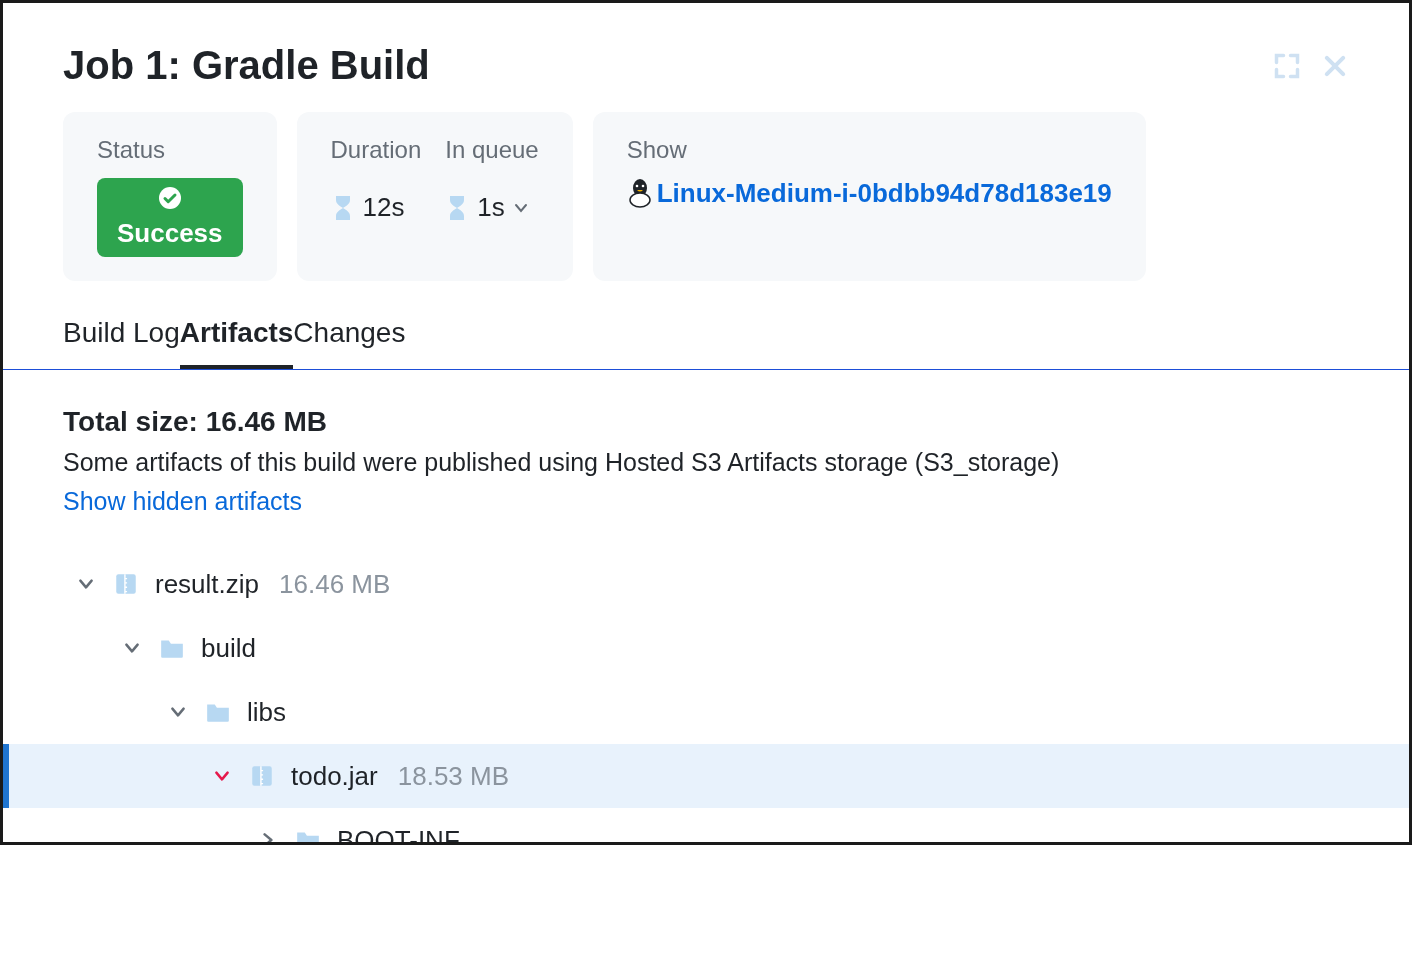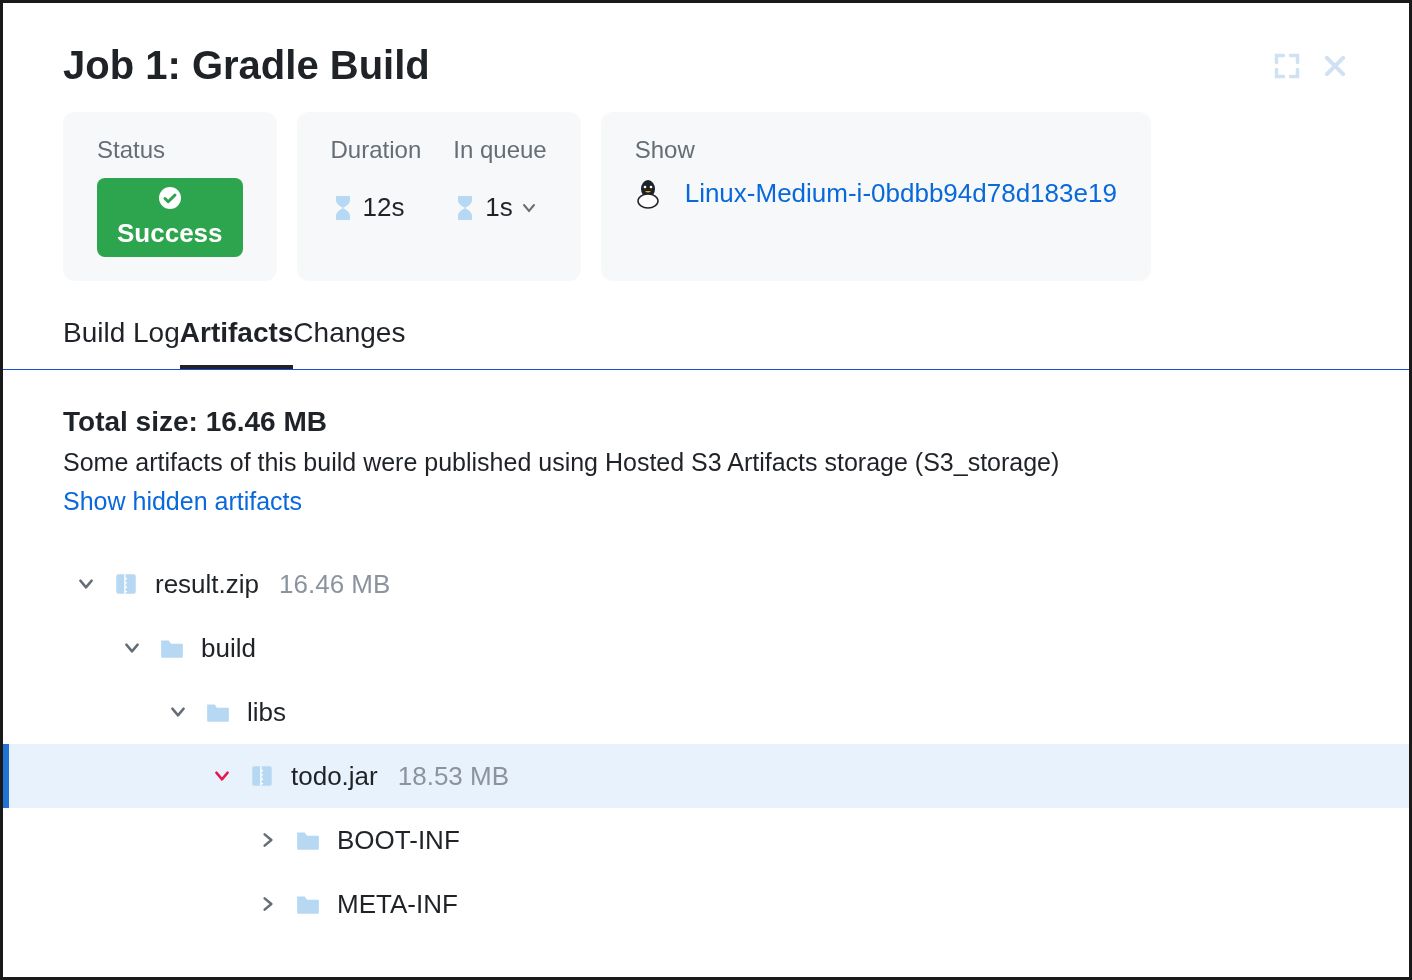--- a/index.html
+++ b/index.html
@@ -1,31 +1,31 @@
 <!DOCTYPE html>
 <html><head>
 <meta charset="utf-8">
 <style>
 * { margin: 0; padding: 0; box-sizing: border-box; }
 body { font-family: -apple-system, BlinkMacSystemFont, "Segoe UI", Helvetica, Arial, sans-serif; background: #fff; color: #1f2328; }
-.frame { border: 3px solid #1a1a1a; width: 1412px; height: 980px; overflow: hidden; position: relative; }
+.frame { border: 3px solid #1a1a1a; width: 1412px; height: 845px; overflow: hidden; position: relative; }
 
 .header { display: flex; justify-content: space-between; align-items: center; padding: 40px 60px 24px 60px; }
 .title { font-size: 40px; font-weight: 700; color: #1f2328; }
 .header-actions { display: flex; gap: 20px; align-items: center; }
 .icon-btn { width: 28px; height: 28px; display:flex; align-items:center; justify-content:center; cursor: pointer; color: #cfe1f2;}
 
 .cards { display: flex; gap: 20px; padding: 0 60px; }
 .card { background: #f6f8fa; border-radius: 12px; padding: 24px 34px; }
 .card-label { font-size: 24px; color: #656d76; margin-bottom: 14px; }
-.card-row { display: flex; align-items: flex-end; gap: 24px; }
+.card-row { display: flex; align-items: flex-start; gap: 4px; font-weight: bold; }
 
 .status-badge { background: #2da44e; color: #fff; display:inline-flex; align-items:center; gap:8px; padding: 8px 20px; border-radius: 8px; font-size: 26px; font-weight: 600; flex-direction: column; }
 
-.dur-group { display:flex; gap: 32px; }
+.dur-group { display:flex; gap: 24px; }
 .dur-col { display:flex; flex-direction:column; gap:14px;}
 .dur-val { display:flex; align-items:center; gap:8px; font-size: 26px; color:#1f2328; }
 
 .agent-link { color: #0969da; text-decoration: none; font-size: 26px; }
 
 .tabs { display:flex; padding: 36px 60px 0 60px; border-bottom: 1px solid #1d4ed8; }
 .tab { font-size: 28px; color: #1f2328; padding: 0 0 16px 0; cursor:pointer; font-weight: 500;}
 .tab.active { font-weight: 700; border-bottom: 4px solid #1f2328; }
 
 .content { padding: 36px 60px 0 60px; }

